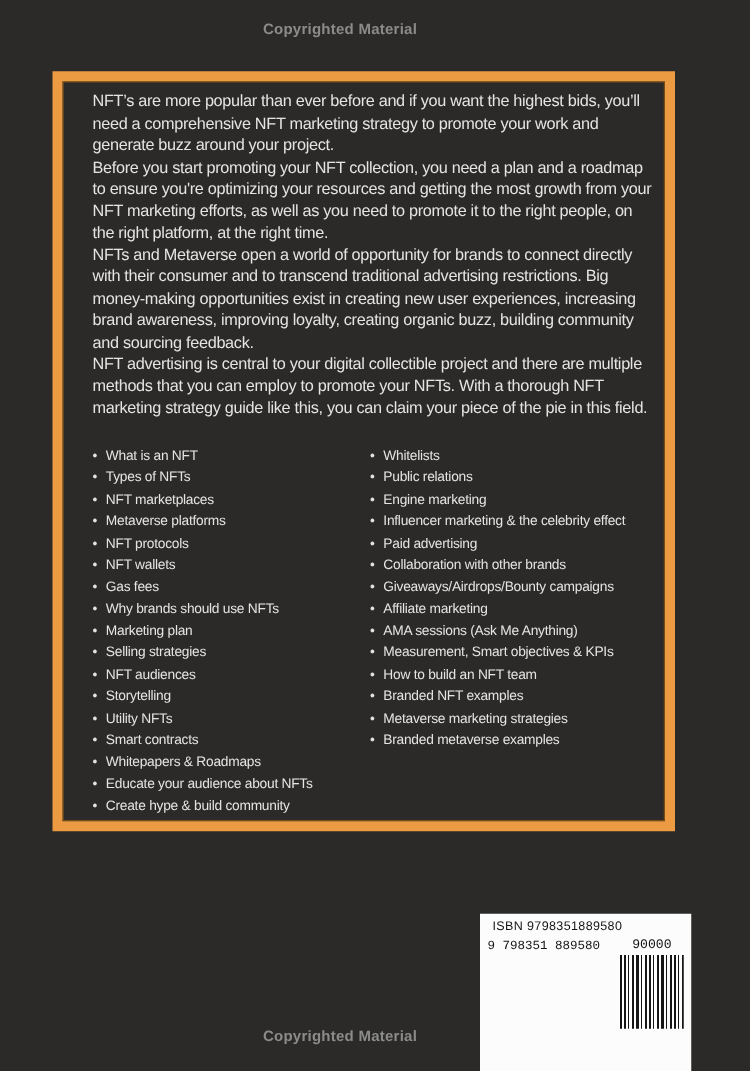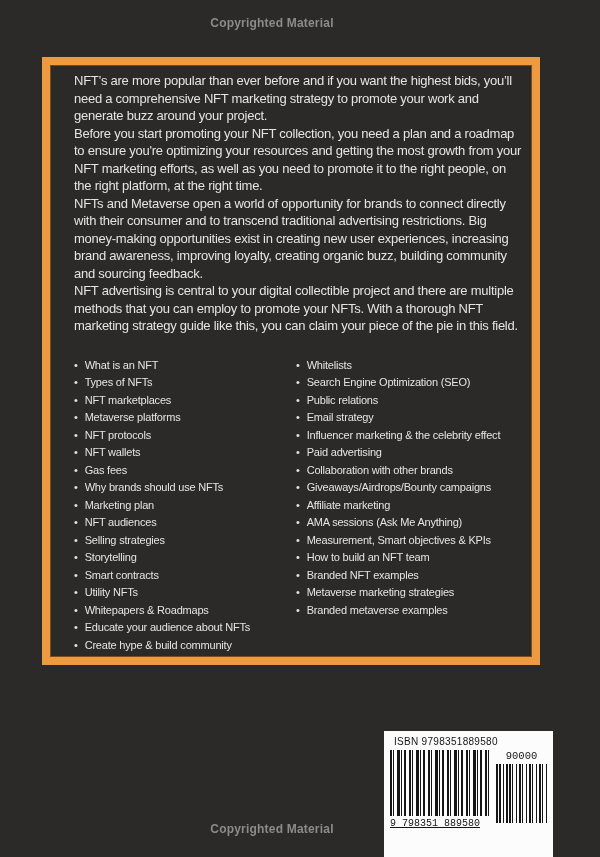--- a/index.html
+++ b/index.html
@@ -71,21 +71,21 @@
     color:var(--barcode-ink);
     padding:4px 6px 3px 6px;
   }
   .isbn{
     font-size:10px;
     letter-spacing:.3px;
     margin:1px 0 3px 4px;
     white-space:nowrap;
   }
   .bc-row{display:flex;}
-  .bc-left{width:99px;flex:none;display:flex;flex-direction:column;text-decoration:underline;}
+  .bc-left{width:99px;flex:none;display:flex;flex-direction:row;}
   .bc-bars-main{
     height:66px;
     background:repeating-linear-gradient(90deg,
       var(--barcode-ink) 0 2px, transparent 2px 3px,
       var(--barcode-ink) 3px 4px, transparent 4px 7px,
       var(--barcode-ink) 7px 10px, transparent 10px 11px,
       var(--barcode-ink) 11px 12px, transparent 12px 14px,
       var(--barcode-ink) 14px 16px, transparent 16px 19px);
   }
   .bc-digits{
@@ -126,34 +126,33 @@
     <ul class="left">
         <li>What is an NFT</li>
         <li>Types of NFTs</li>
         <li>NFT marketplaces</li>
         <li>Metaverse platforms</li>
         <li>NFT protocols</li>
         <li>NFT wallets</li>
         <li>Gas fees</li>
         <li>Why brands should use NFTs</li>
         <li>Marketing plan</li>
+        <li>Selling strategies</li>
         <li>NFT audiences</li>
-        <li>Selling strategies</li>
         <li>Storytelling</li>
+        <li>Utility NFTs</li>
         <li>Smart contracts</li>
-        <li>Utility NFTs</li>
         <li>Whitepapers &amp; Roadmaps</li>
         <li>Educate your audience about NFTs</li>
         <li>Create hype &amp; build community</li>
       </ul>
     <ul class="right">
         <li>Whitelists</li>
-        <li>Search Engine Optimization (SEO)</li>
         <li>Public relations</li>
-        <li>Email strategy</li>
+        <li>Engine marketing</li>
         <li>Influencer marketing &amp; the celebrity effect</li>
         <li>Paid advertising</li>
         <li>Collaboration with other brands</li>
         <li>Giveaways/Airdrops/Bounty campaigns</li>
         <li>Affiliate marketing</li>
         <li>AMA sessions (Ask Me Anything)</li>
         <li>Measurement, Smart objectives &amp; KPIs</li>
         <li>How to build an NFT team</li>
         <li>Branded NFT examples</li>
         <li>Metaverse marketing strategies</li>

